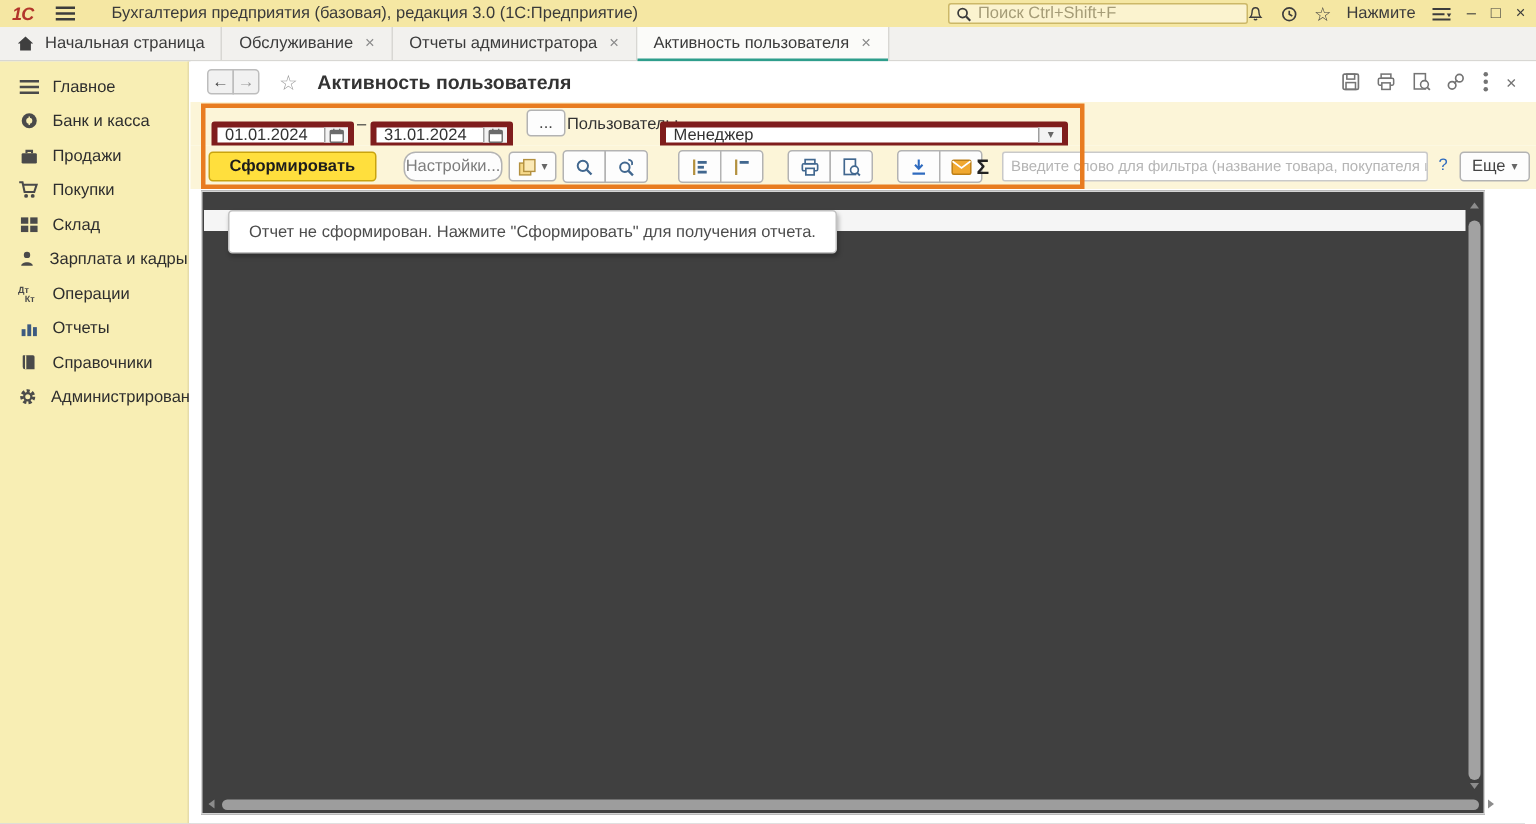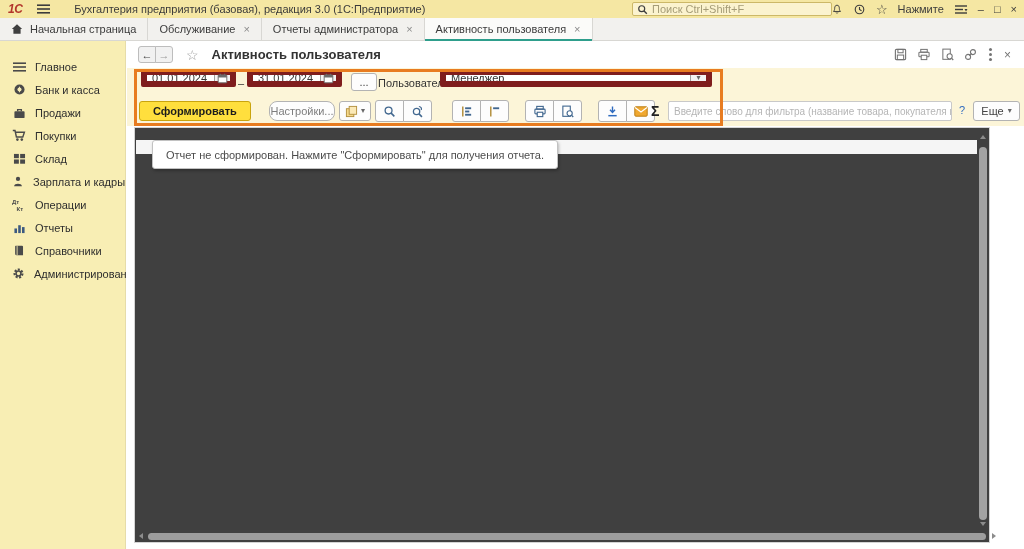--- a/index.html
+++ b/index.html
@@ -28,21 +28,21 @@
   .tab { display:flex; align-items:center; padding:0 11px; border-right:1px solid #d8d7d3;
          color:#3b3b3b; position:relative; white-space:nowrap; }
   .tab.home { gap:7px; }
   .tab .x { margin-left:8px; color:#8a8a8a; font-size:11px; line-height:1; }
   .tab.active { background:#fbfbf9; }
   .tab.active::after { content:""; position:absolute; left:0; right:0; bottom:-1px;
                        height:2px; background:#2e9e8c; }
 
   
   .sidebar { position:absolute; left:0; top:41px; width:126px; height:508px;
-             background:#f8eeb4; border-right:1px solid #e6dca9; padding-top:14px; }
+             background:#f8eeb4; border-right:1px solid #e6dca9; padding-top:5px; }
   .side-item { height:23px; display:flex; align-items:center; gap:9px; padding-left:12px;
                cursor:default; }
   .sicon { width:14px; height:14px; display:flex; align-items:center; justify-content:center; }
   .slabel { color:#2e2e2e; white-space:nowrap; }
 
   
   .content { position:absolute; left:127px; top:41px; width:897px; height:508px; background:#fff; }
 
   .navrow { position:absolute; left:0; top:0; width:100%; height:27px; background:#fff;
             display:flex; align-items:center; }
@@ -55,21 +55,21 @@
   .nav-title { margin-left:13px; font-size:13px; font-weight:bold; color:#333; }
   .nav-icons { margin-left:auto; margin-right:13px; display:flex; align-items:center; gap:10px;
                color:#747474; }
   .dots-ico { width:3px; height:3px; background:#747474; border-radius:50%;
               box-shadow:0 -5px 0 #747474, 0 5px 0 #747474; margin:0 2px; }
   .nav-x { color:#747474; font-size:12px; }
 
   .paramsrow  { position:absolute; left:0; top:27px; width:100%; height:29px; background:#fcf5d8; }
   .toolbarrow { position:absolute; left:0; top:56px; width:100%; height:29px; background:#fcf5d8; }
 
-  .field { position:absolute; top:1px; height:18px; background:#fff; border:6px solid #7f1d1d;
+  .field { position:absolute; top:13px; height:18px; background:#fff; border:4px solid #7f1d1d;
            border-radius:2px; display:flex; align-items:stretch; }
   .field .val { padding:0 5px; flex:1; display:flex; align-items:center; white-space:nowrap; overflow:hidden; }
   .field .fbtn { width:16px; border-left:1px solid #9f9f9f; background:#f3f3f3;
                  display:flex; align-items:center; justify-content:center; }
   .plabel { position:absolute; top:9px; color:#333; white-space:nowrap; }
   .dash { position:absolute; left:111px; top:9px; color:#333; }
 
   .btn { background:#fdfdfd; border:1px solid #b3b3b3; border-radius:3px;
          display:flex; align-items:center; justify-content:center; color:#444; }
   .gen-btn { position:absolute; left:12px; top:4px; height:20px; padding:0 13px;

